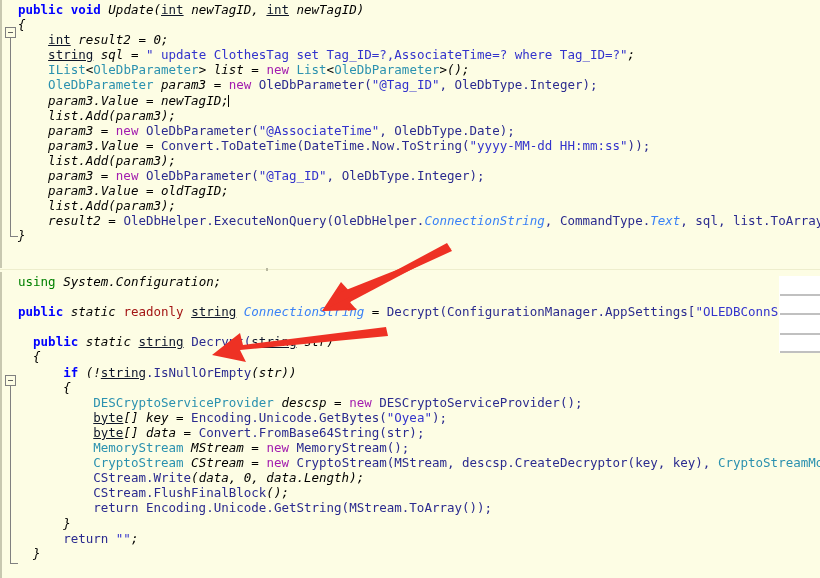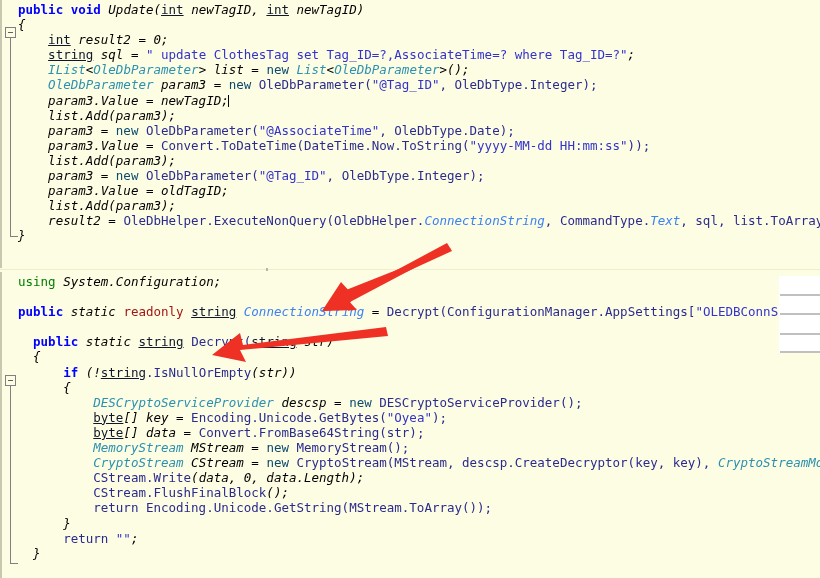--- a/index.html
+++ b/index.html
@@ -93,29 +93,29 @@
     line-height: 15.1px;
     white-space: pre;
     color: #000000;
     letter-spacing: 0px;
   }
   #code-top    { top: 2px;  left: 18px; }
   #code-bottom { top: 2px;  left: 18px; }
 
   
   .kw   { color: #0000ff; font-weight: bold; }             
-  .typ2 { color: #2b91af; font-style: italic; }
+  .typ2 { color: #2b91af; }
   .str  { color: #a31515; }
   .strb { color: #3333cc; }             
   .red  { color: #0f172a; text-decoration: underline; }             
   .grn  { color: #008000; }
   .ital { font-style: italic; color: #3b82f6; }
   .blu  { color: #2b2b8f; }
   .blk  { color: #000000; font-style: italic; }
-  .newkw{ color: #0c4a6e; }
+  .newkw{ color: #a21caf; }
 
   
   .caret {
     display: inline-block;
     width: 1px;
     height: 12px;
     background: #000;
     vertical-align: -2px;
     margin: 0 -1px;
   }

